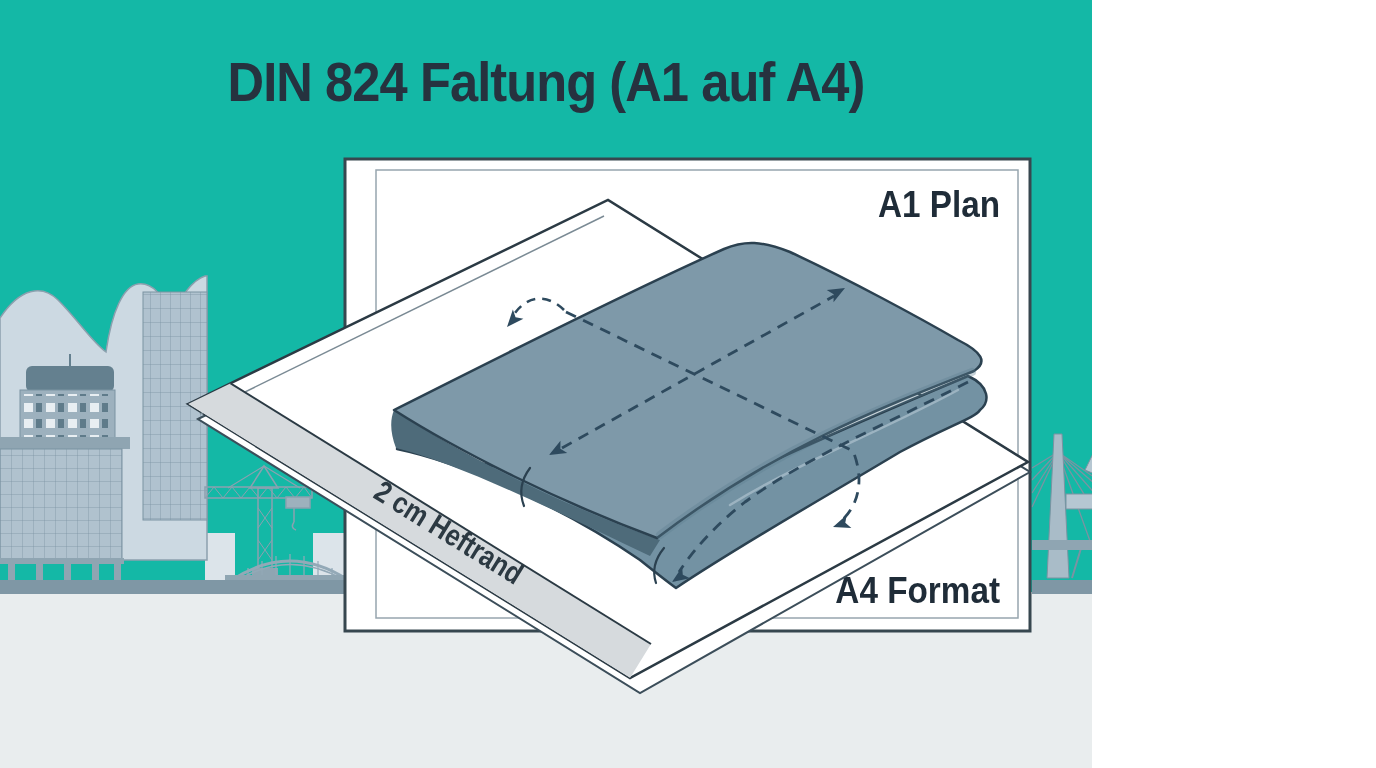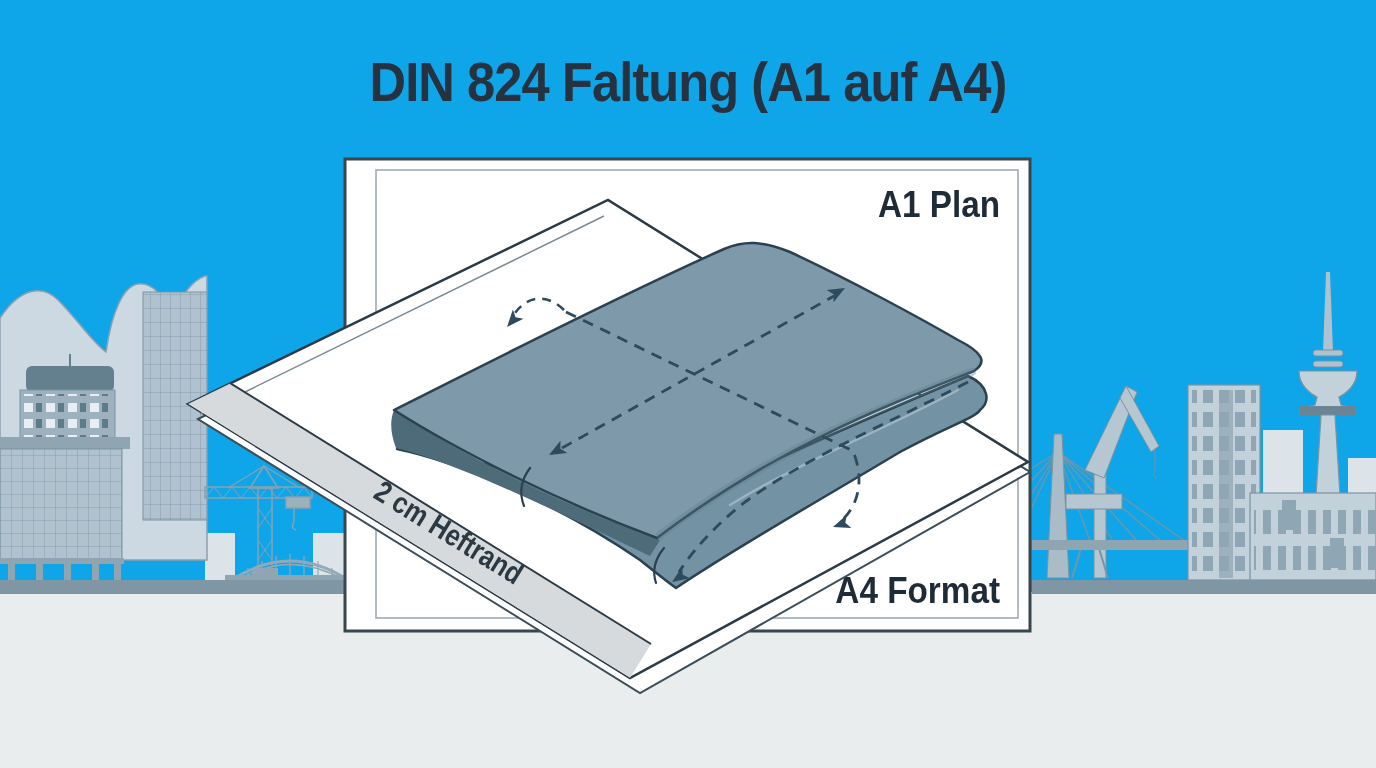--- a/index.html
+++ b/index.html
@@ -1,16 +1,16 @@
 <!DOCTYPE html>
 <html><head>
 <meta charset="utf-8">
 <style>
   html,body{margin:0;padding:0;background:#fff;}
-  .stage{position:relative;width:1376px;height:768px;overflow:hidden;background:#0ea5e9;
+  .stage{position:relative;width:1092px;height:768px;overflow:hidden;background:#14b8a6;
          font-family:"Liberation Sans",sans-serif;}
   .title{position:absolute;top:50px;left:50%;transform:translateX(-50%) scaleX(.92);
          font-size:55px;font-weight:700;letter-spacing:-1px;color:#26323f;white-space:nowrap;}
   svg{position:absolute;top:0;left:0;}
   text{font-family:"Liberation Sans",sans-serif;}
 </style>
 </head>
 <body>
 
 <div class="stage">

